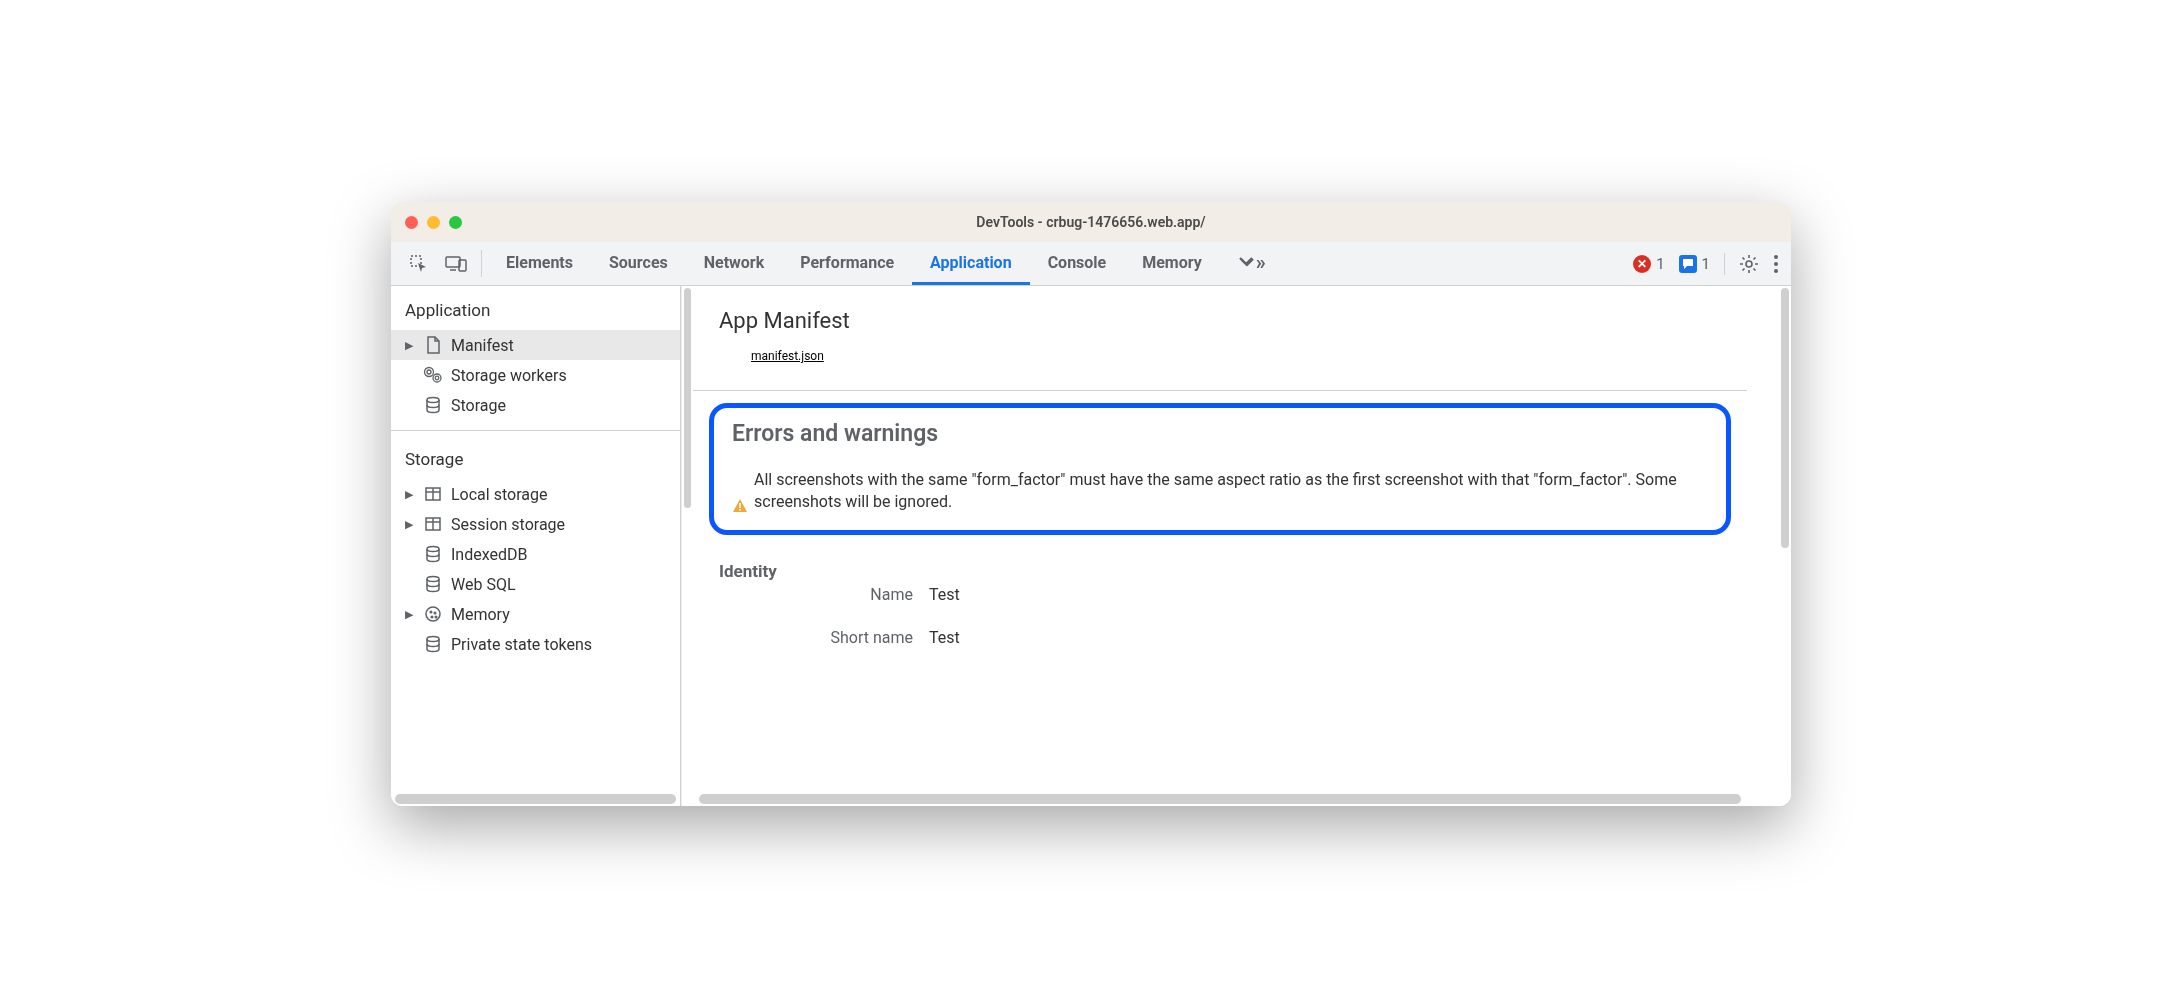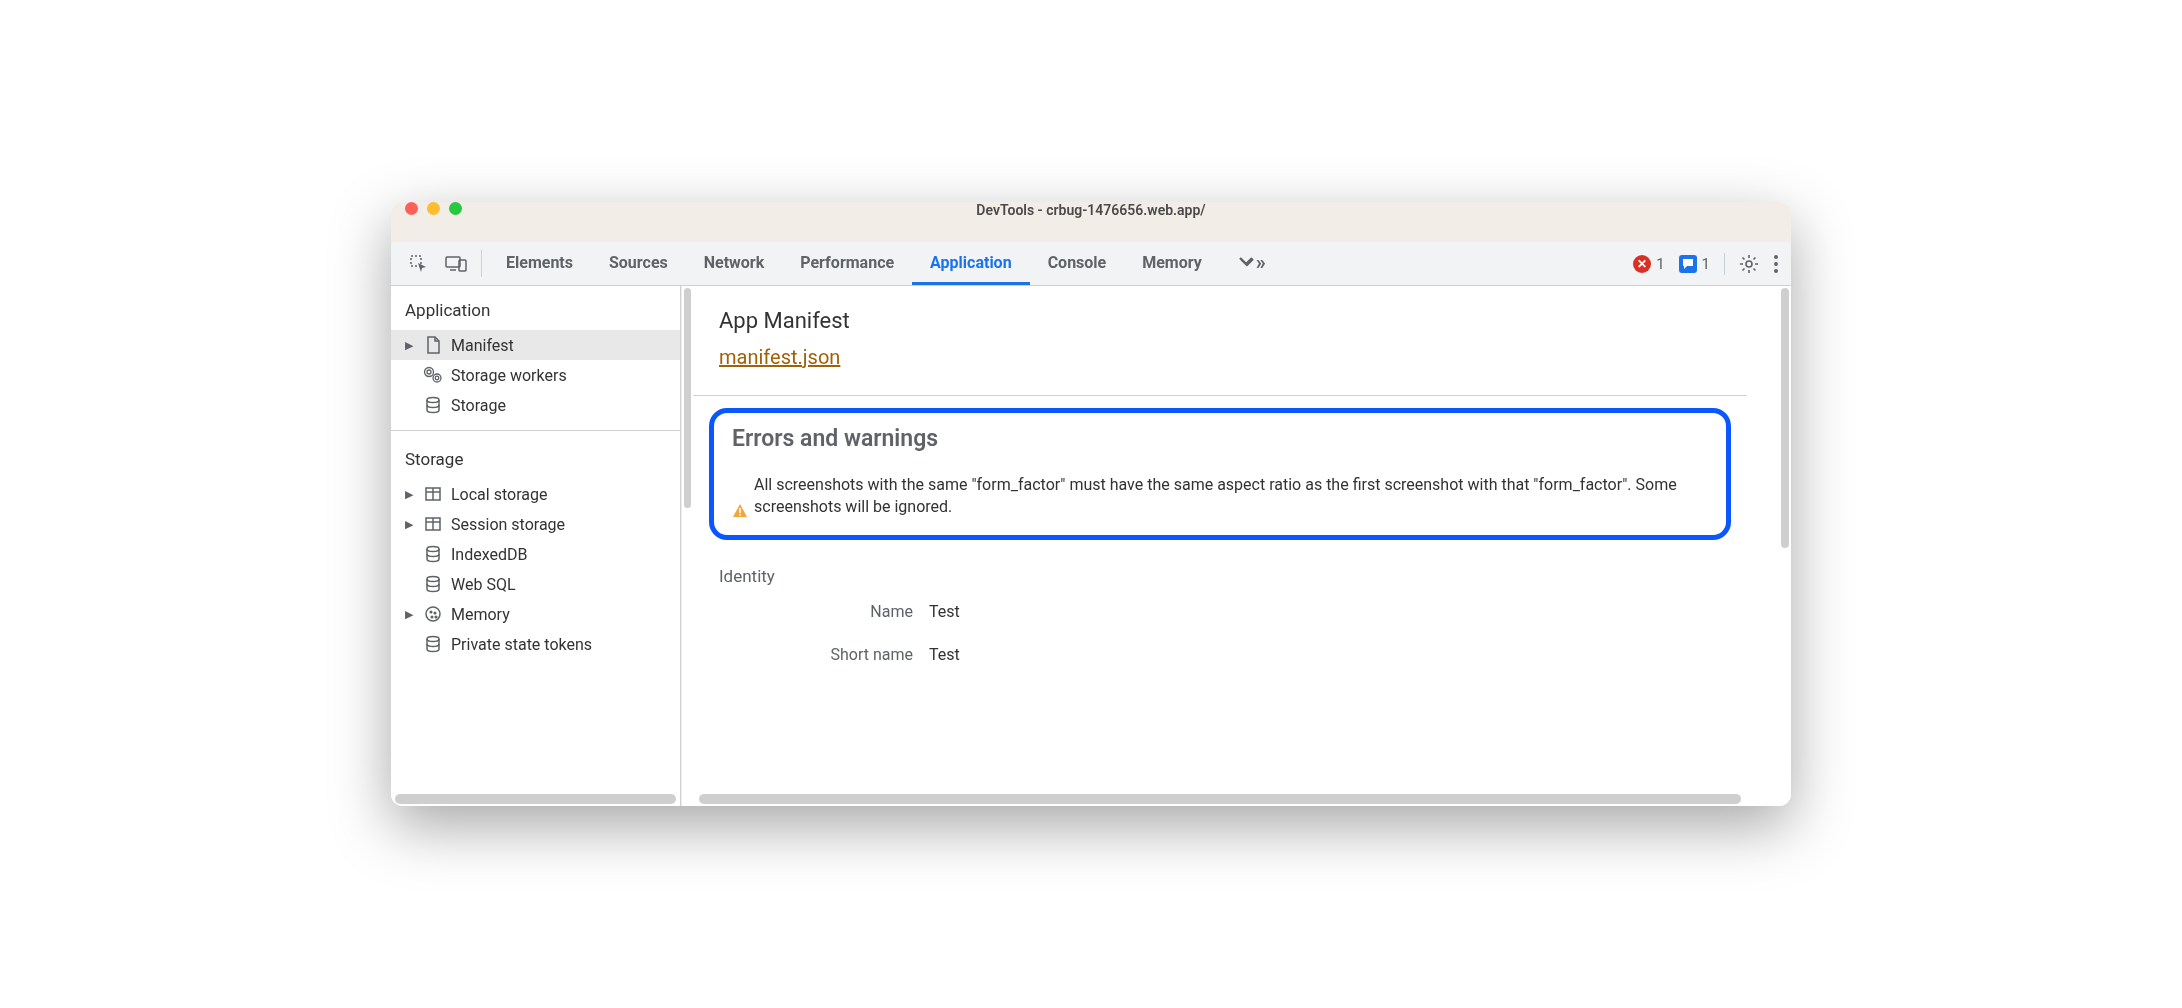--- a/index.html
+++ b/index.html
@@ -19,21 +19,21 @@
     box-shadow: 0 20px 60px rgba(0,0,0,0.35);
     overflow: hidden;
     display: flex;
     flex-direction: column;
   }
   
   .titlebar {
     height: 40px;
     background: #f2ede7;
     display: flex;
-    align-items: flex-start;
+    align-items: center;
     padding: 0 14px;
     position: relative;
   }
   .traffic { display: flex; gap: 9px; }
   .traffic .dot { width: 13px; height: 13px; border-radius: 50%; }
   .dot.red { background: #ff5f57; }
   .dot.yellow { background: #febc2e; }
   .dot.green { background: #28c840; }
   .titlebar .title {
     position: absolute; left: 0; right: 0; text-align: center;
@@ -99,33 +99,33 @@
     position: absolute; top: 2px; left: 2px; right: 2px; height: 220px;
     background: #cfcfcf; border-radius: 6px;
   }
   .scroll-track-v.right { border-left: none; }
   .scroll-track-v.right .scroll-thumb-v { height: 260px; }
   
   .main { flex: 1; display: flex; overflow: hidden; gap: 32px; }
   .main-inner { flex:1; overflow-y:auto; padding-bottom: 16px; position: relative; }
   .pane-header { padding: 22px 26px 12px; }
   .pane-header h1 { font-size: 22px; font-weight: 400; color: #333; margin-bottom: 12px; }
-  .link { color: #a16207; text-decoration: underline; font-size: 20px; cursor: pointer; }
+  .link { color: #000000; text-decoration: underline; font-size: 12px; cursor: pointer; margin-left: 32px; }
   .hr2 { height: 1px; background: #d0d0d0; margin: 14px 0 0; }
   .errors-box {
     margin: 12px 16px 12px;
     border: 5px solid #0b57ff;
     border-radius: 18px;
     padding: 12px 18px 16px;
   }
   .errors-box h2 { font-size: 23px; font-weight: 600; color: #5f6368; margin-bottom: 22px; }
   .err-line { display: flex; gap: 6px; align-items:flex-end; font-size: 16px; color: #333; line-height: 1.4; }
   .warn-icon { color: #e8a23b; flex-shrink:0; margin-top:2px;}
   .identity-section { padding: 14px 26px; }
-  .identity-section h2 { font-size: 17px; font-weight: 400; color: #5f6368; margin-bottom: 16px; }
+  .identity-section h2 { font-size: 17px; font-weight: 700; color: #5f6368; margin-bottom: 4px; }
   .kv-row { display:flex; margin-bottom: 24px; }
   .kv-key { width: 210px; text-align: right; padding-right: 16px; color:#5f6368; font-size:16px;}
   .kv-val { color:#333; font-size:16px; }
   .main-hscroll { position: absolute; bottom: 2px; left: 6px; right: 6px; height: 10px; background:#cfcfcf;border-radius:6px;}
   svg { display: block; }
 </style>
 </head>
 <body>
 
 <div class="window">

